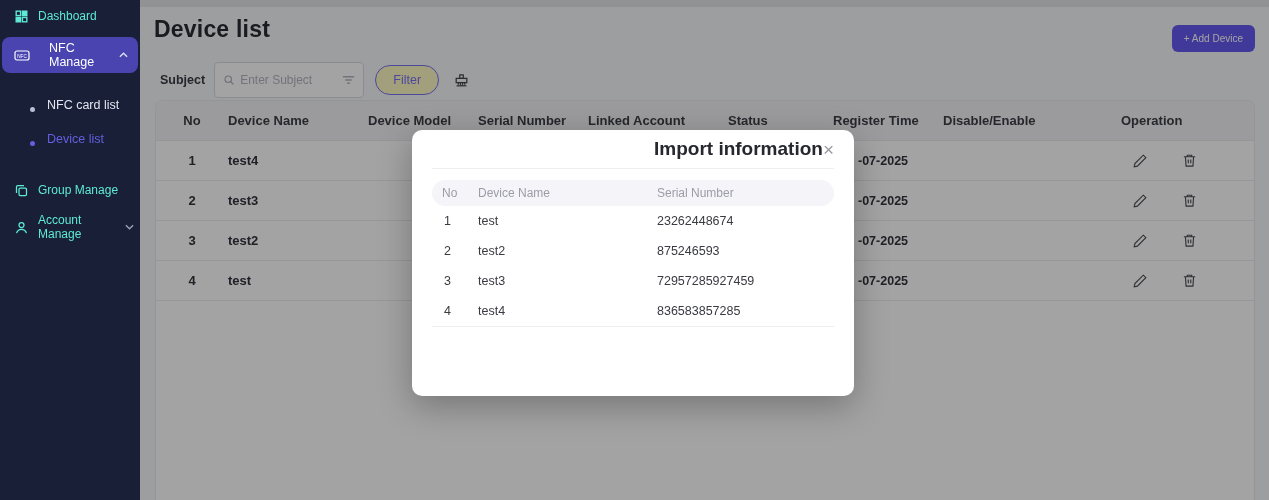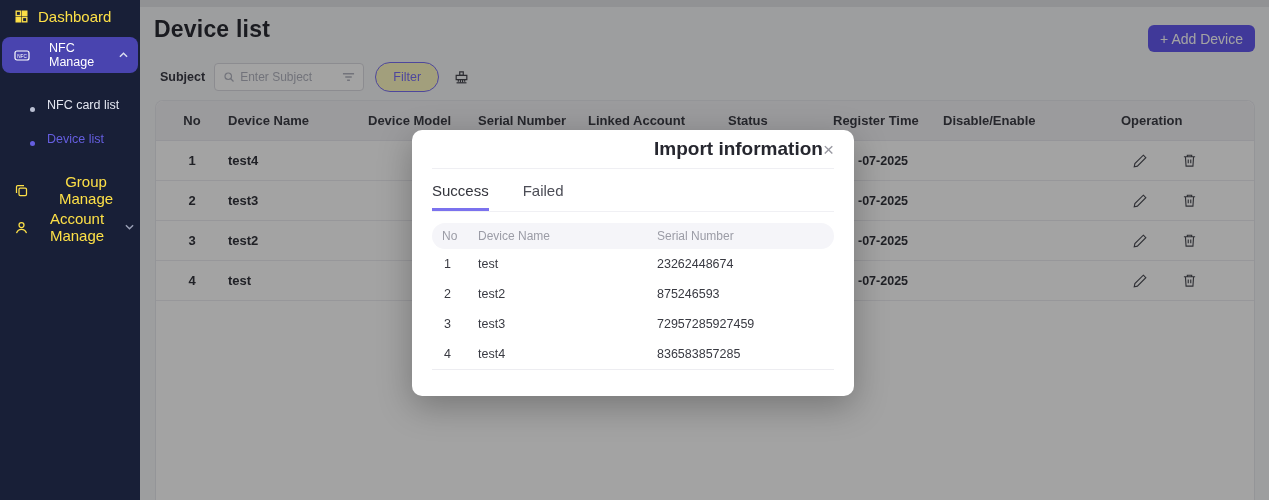--- a/index.html
+++ b/index.html
@@ -10,21 +10,21 @@
   }
 
   
   .sidebar {
     position: absolute; left: 0; top: 0; width: 140px; height: 500px;
     background: #181f37; z-index: 200;
   }
   .side-item {
     display: flex; align-items: center; height: 24px;
     margin-left: 14px; margin-right: 6px;
-    color: #fde047; font-size: 15px; gap: 9px; cursor: pointer; text-align: center;
+    color: #5eead4; font-size: 12px; gap: 9px; cursor: pointer;
   }
   .side-item svg { flex: 0 0 auto; }
   .si-dashboard { margin-top: 4px; }
   .side-pill {
     margin: 9px 2px 0 2px; height: 36px; border-radius: 8px;
     background: #4944af; color: #fff; font-size: 12.5px;
     display: flex; align-items: center; gap: 19px; padding: 0 10px 0 12px;
     cursor: pointer;
   }
   .side-sub {
@@ -49,31 +49,31 @@
   }
   .topbar { height: 7px; background: #e3e4e8; }
 
   .page-title {
     position: absolute; left: 14px; top: 16px;
     font-size: 23px; font-weight: 700; color: #2a2b33; letter-spacing: .2px;
   }
   .add-btn {
     position: absolute; right: 14px; top: 25px; height: 27px;
     background: #655af0; color: #fff; border: none; border-radius: 6px;
-    font-size: 14px; padding: 0 12px; display: flex; align-items: center; gap: 5px;
+    font-size: 10px; padding: 0 12px; display: flex; align-items: center; gap: 5px;
     font-family: inherit; cursor: pointer;
   }
 
   .filter-row {
     position: absolute; left: 20px; top: 62px;
     display: flex; align-items: center;
   }
   .subject-label { font-size: 12.5px; font-weight: 700; color: #3a3b45; margin-right: 9px; }
   .search-box {
-    width: 150px; height: 28px; background: #fff; border: 1px solid #dbdce2;
+    width: 150px; height: 36px; background: #fff; border: 1px solid #dbdce2;
     border-radius: 4px; display: flex; align-items: center; padding: 0 8px; gap: 5px;
     color: #b3b5c0;
   }
   .search-box input {
     border: none; outline: none; flex: 1; min-width: 0; background: transparent;
     font-size: 12px; color: #555; font-family: inherit;
   }
   .search-box input::placeholder { color: #b3b5c0; }
   .filter-btn {
     margin-left: 11px; width: 64px; height: 30px; border-radius: 15px;
@@ -358,24 +358,20 @@
   </div>
 
   <div class="mask"></div>
 
   <div class="modal">
     <div class="modal-head">
       <span class="modal-title">Import information</span>
       <button class="modal-close">×</button>
     </div>
 
-    <div class="tabs">
-      <span class="tab active">Success</span>
-      <span class="tab">Failed</span>
-    </div>
 
     <div class="m-thead">
       <div class="m-no">No</div>
       <div>Device Name</div>
       <div>Serial Number</div>
     </div>
 
     <div class="m-rows">
       <div class="m-row">
         <div class="m-no">1</div>

